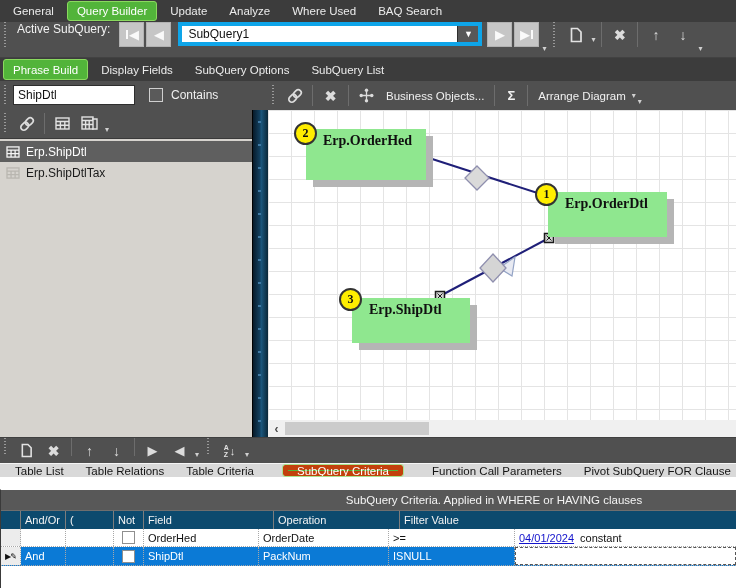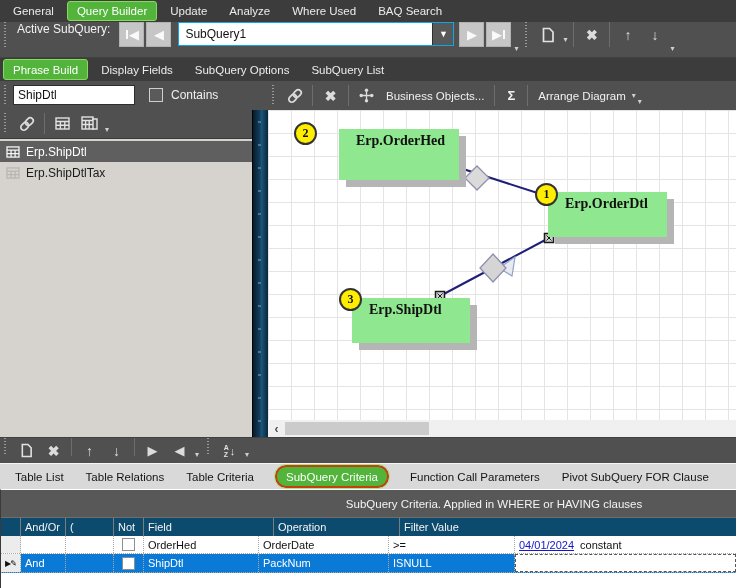--- a/index.html
+++ b/index.html
@@ -20,21 +20,21 @@
   .grip { width:5px; height:70%; margin:0 5px 0 3px;
           background-image:repeating-linear-gradient(#9a9a9a 0 1px, transparent 1px 3px);
           background-size:2px 100%; background-repeat:repeat-y; background-position:1px 0; }
   .tb-sep { width:1px; height:72%; background:#6d6d6d; margin:0 4px; }
   .tb-label { color:#f2f2f2; font-size:12px; margin:0 8px 0 4px; white-space:nowrap; }
   .tb-btn { min-width:25px; height:25px; display:flex; align-items:center; justify-content:center;
             color:#dcdcdc; font-size:13px; margin:0 1px; }
   .tb-btn.disabled { background:#c6c6c6; border:1px solid #b2b2b2; color:#fafafa; width:25px; }
   .tb-btn .bar { display:inline-block; width:2px; height:9px; background:currentColor; margin:0 1px; }
   .tb-caret { color:#d0d0d0; font-size:8px; align-self:flex-end; margin:0 4px 4px 2px; }
-  .combo { display:flex; width:276px; height:24px; border:1px solid #0ea5e9; background:#fff; }
+  .combo { display:flex; width:304px; height:24px; border:4px solid #0ea5e9; background:#fff; }
   .combo-value { flex:1; display:flex; align-items:center; padding:0 6px; font-size:12px; color:#111; }
   .combo-btn { width:21px; background:#585858; color:#fff; display:flex; align-items:center; justify-content:center; font-size:9px; border-left:1px solid #2e2e2e; }
   .xglyph { font-size:14px; font-weight:bold; }
   .arrowglyph { font-size:14px; font-weight:bold; }
 
   
   .left-panel { position:absolute; left:0; top:81px; width:252px; height:356px; background:#505050; }
   .lp-row1 { height:28px; display:flex; align-items:center; }
   .lp-input { width:122px; height:20px; border:1px solid #2e2e2e; background:#fff; font-family:"Liberation Sans",sans-serif;
               font-size:12px; padding:0 4px; color:#111; }
@@ -65,27 +65,27 @@
   .node-label { font-family:"Liberation Serif", serif; font-weight:bold; font-size:14px; color:#101010; padding:4px 0 0 17px; white-space:nowrap; }
   .seq-circle { position:absolute; width:23px; height:23px; border-radius:50%; background:#ffee00; border:2px solid #333;
                 display:flex; align-items:center; justify-content:center;
                 font-family:"Liberation Serif", serif; font-weight:bold; font-size:12px; color:#101010; }
   .hscroll { position:absolute; left:0; right:0; bottom:0; height:17px; background:#f0f0f0; display:flex; align-items:center; }
   .hscroll-btn { width:17px; height:17px; display:flex; align-items:center; justify-content:center; color:#4a4a4a; font-size:12px; font-weight:bold; }
   .hscroll-thumb { width:144px; height:13px; background:#cbcbcb; }
 
   
   .tb-bottom { top:437px; left:0; right:0; height:26px; border-top:1px solid #404040; }
-  .light-tabbar { position:absolute; top:463px; left:0; right:0; height:26px; background:#d9d9d9; display:flex; align-items:stretch; padding-left:4px; border-top:1px solid #f5f5f5; }
+  .light-tabbar { position:absolute; top:463px; left:0; right:0; height:14px; background:#d9d9d9; display:flex; align-items:stretch; padding-left:4px; border-top:1px solid #f5f5f5; }
   .ltab { display:flex; align-items:center; padding:0 11px; color:#141414; font-size:11.5px; white-space:nowrap; }
-  .ltab.active { background:#52b43a; color:#fff; border:2px solid #c2410c; outline:1px solid #a9e48f; border-radius:11px; margin:1px 10px; padding:0 9px; }
+  .ltab.active { background:#52b43a; color:#fff; border:5px solid #c2410c; outline:1px solid #a9e48f; border-radius:2px; margin:1px 18px; padding:0 9px; }
 
   
   .grid { position:absolute; top:489px; left:0; right:0; bottom:0; background:#fff; border-left:1px solid #3a3a3a; border-top:1px solid #fff; }
-  .grid-band { height:28px; background:#585858; position:relative; border-bottom:1px solid #6e6e6e;padding-left:16px; }
+  .grid-band { height:21px; background:#585858; position:relative; border-bottom:1px solid #6e6e6e;padding-left:16px; }
   .grid-band span { position:absolute; left:493px; top:50%; transform:translate(-50%,-50%); color:#f4f4f4; font-size:11.5px; white-space:nowrap; }
   .grid-header { height:18px; background:#0c4a6e; display:flex; }
   .gh-cell { color:#f4f4f4; font-size:11px; display:flex; align-items:center; padding-left:4px; border-right:1px solid #7d7d7d; }
   .grow { display:flex; height:18px; background:#fff; border-bottom:1px dotted #a8a8a8; }
   .grow.selected { height:19px; background:#0b7ad6; color:#fff; }
   .gcell { display:flex; align-items:center; padding-left:4px; border-right:1px dotted #a8a8a8; overflow:hidden; white-space:nowrap; }
   .gsel { background:#ececec; display:flex; align-items:center; justify-content:center; border-right:1px dotted #a8a8a8; color:#111; }
   .c0{width:20px;} .c1{width:45px;} .c2{width:48px;} .c3{width:30px;justify-content:center;padding-left:0;}
   .c4{width:115px;} .c5{width:130px;} .c6{width:126px;} .c7{flex:1;border-right:none;}
   .not-box { width:13px; height:13px; background:#fff; border:1px solid #8f8f8f; }
@@ -282,21 +282,21 @@
         <g>
           <rect x="276.5" y="123.5" width="9" height="9" fill="#cfcfcf" stroke="#1a1a1a" stroke-width="1.5"></rect>
           <path d="M278.5 125.5 l5 5 M283.5 125.5 l-5 5" stroke="#1a1a1a" stroke-width="1"></path>
         </g>
         <g>
           <rect x="167.5" y="181.5" width="9" height="9" fill="#cfcfcf" stroke="#1a1a1a" stroke-width="1.5"></rect>
           <path d="M169.5 183.5 l5 5 M174.5 183.5 l-5 5" stroke="#1a1a1a" stroke-width="1"></path>
         </g>
       </svg>
 
-      <div class="node" style="left:38px;top:19px;width:120px;height:51px;margin-left:33px;">
+      <div class="node" style="left:38px;top:19px;width:120px;height:51px;">
         <div class="node-label">Erp.OrderHed</div>
       </div>
       <div class="node" style="left:280px;top:82px;width:119px;height:45px;">
         <div class="node-label">Erp.OrderDtl</div>
       </div>
       <div class="node" style="left:84px;top:188px;width:118px;height:45px;">
         <div class="node-label">Erp.ShipDtl</div>
       </div>
 
       <div class="seq-circle" style="left:26px;top:12px;">2</div>

